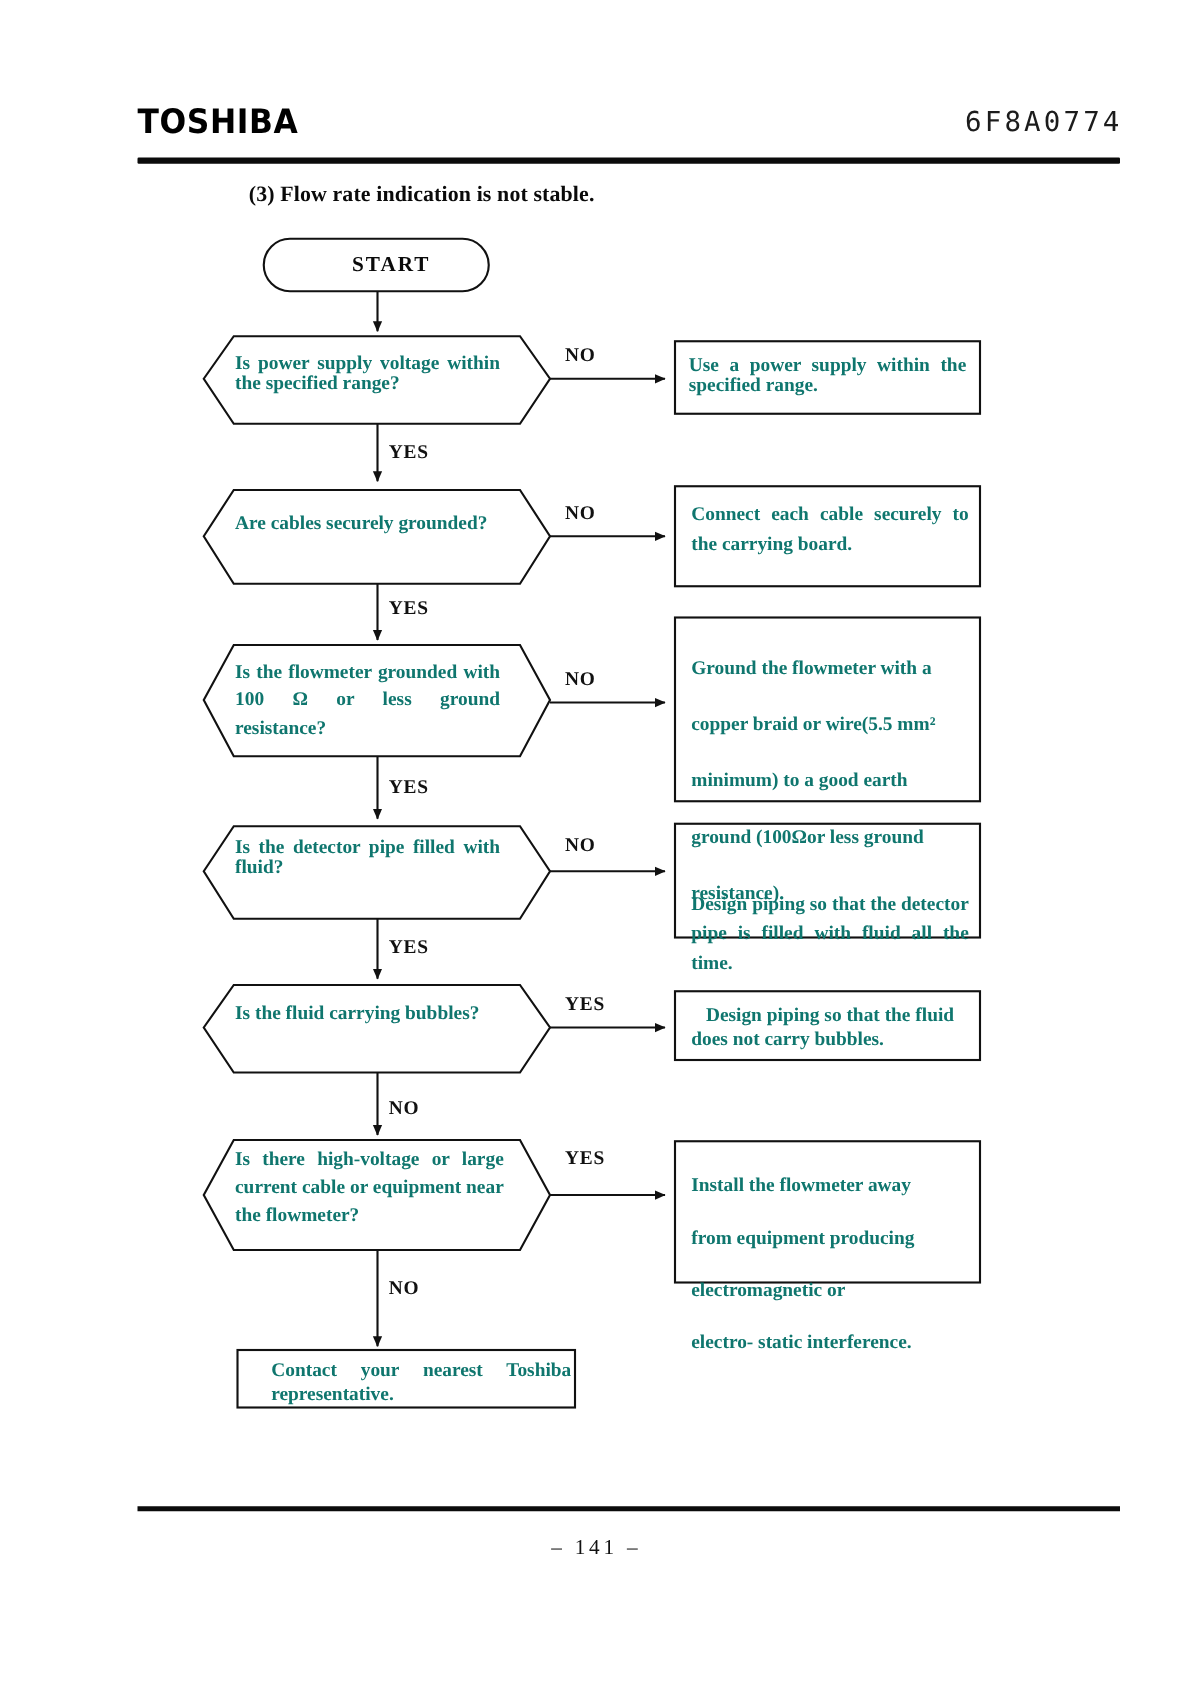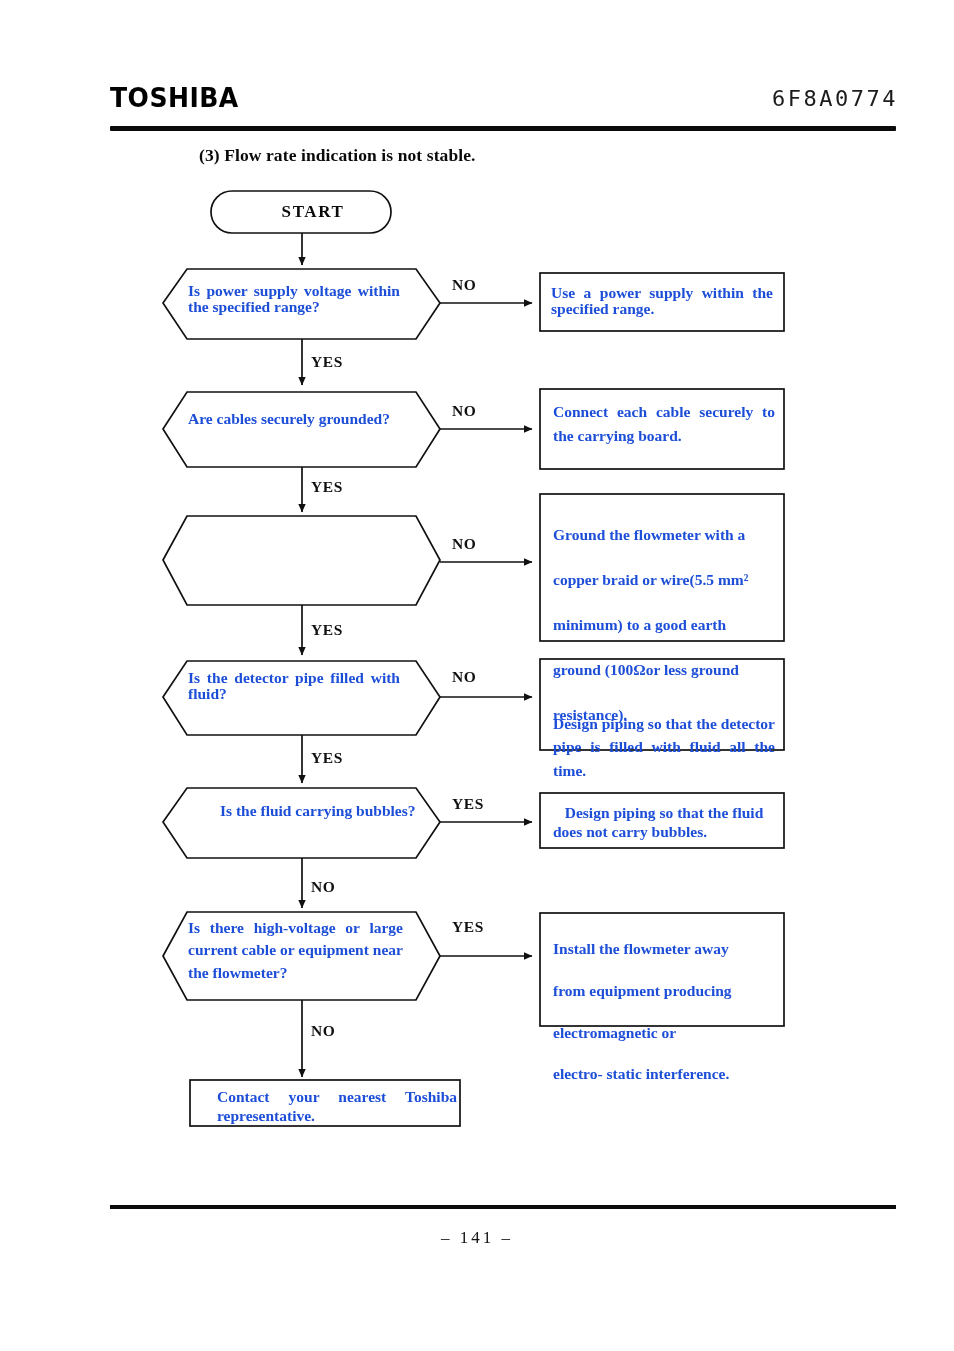--- a/index.html
+++ b/index.html
@@ -73,39 +73,38 @@
     height: 1351px;
     overflow: visible;
   }
 
   
   .node-text {
     position: absolute;
     font-size: 15.5px;
     font-weight: bold;
     line-height: 1.0;
-    color: #1d4ed8;
+    color: #0f766e;
     white-space: pre-line;
   }
   .start-label {
     position: absolute;
     font-size: 17px;
     font-weight: bold;
     letter-spacing: 1.6px;
     text-align: center;
     margin-left: 12px;
   }
   .decision-text {
     text-align: justify;
     text-align-last: left;
   }
   .decision-text.plain {
     text-align: left;
     text-align-last: left;
-    margin-left: 32px;
   }
   .action-text {
     text-align: justify;
     text-align-last: left;
   }
   .action-text.plain {
     text-align: center;
     text-align-last: left;
   }
   .branch-label {
@@ -200,20 +199,21 @@
   <div class="node-text decision-text" style="left:188px; top:283px; width:212px;">Is  power  supply  voltage within the specified range?</div>
   <div class="node-text action-text" style="left:551px; top:285px; width:222px;">Use  a  power  supply  within the specified range.</div>
   <div class="branch-label" style="left:452px; top:276px;">NO</div>
   <div class="branch-label" style="left:311px; top:353px;">YES</div>
 
   <div class="node-text decision-text" style="left:188px; top:411px; width:212px;">Are    cables    securely grounded?</div>
   <div class="node-text action-text" style="left:553px; top:400px; width:222px; line-height:1.55;">Connect  each  cable  securely to the carrying board.</div>
   <div class="branch-label" style="left:452px; top:402px;">NO</div>
   <div class="branch-label" style="left:311px; top:478px;">YES</div>
 
+  <div class="node-text decision-text" style="left:188px; top:527px; width:212px; line-height:1.45;">Is  the  flowmeter  grounded with  100 Ω or  less  ground resistance?</div>
   <div class="node-text action-text" style="left:553px; top:502px; width:222px; line-height:1.45;">
     <span class="ln">Ground the flowmeter with a</span>
     <span class="ln">copper braid or wire(5.5 mm²</span>
     <span class="ln">minimum)  to  a  good  earth</span>
     <span class="ln">ground (100Ωor less ground</span>
     <span class="ln">resistance).</span>
   </div>
   <div class="branch-label" style="left:452px; top:535px;">NO</div>
   <div class="branch-label" style="left:311px; top:621px;">YES</div>
 

